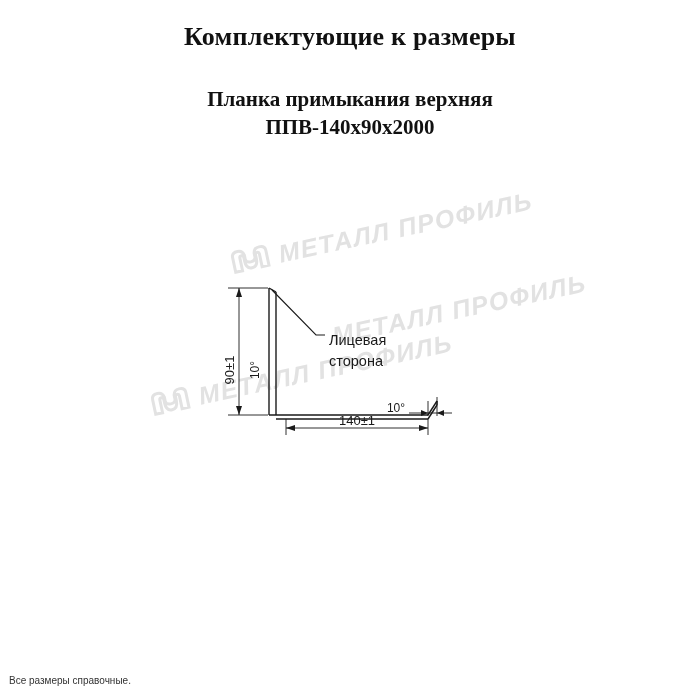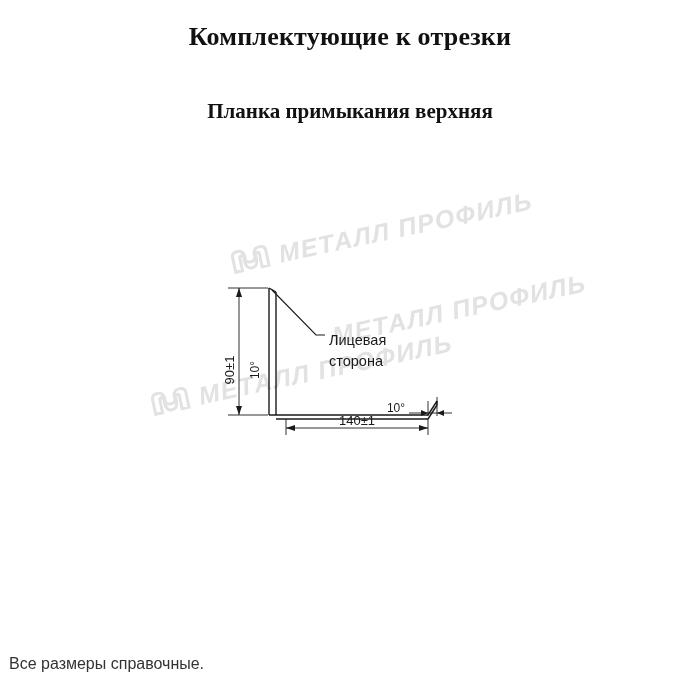--- a/index.html
+++ b/index.html
@@ -32,21 +32,21 @@
     font-weight: bold;
     letter-spacing: 0.2px;
     color: #111;
     margin: 0;
   }
   .sub-title {
     font-family: "Liberation Serif", serif;
     font-size: 21px;
     font-weight: bold;
     color: #111;
-    margin: 12px;
+    margin: 0;
     line-height: 1.32;
   }
   .subtitle-wrap {
     position: absolute;
     top: 86px;
     left: 0;
     width: 700px;
     text-align: center;
   }
   .drawing {
@@ -76,45 +76,46 @@
     transform: rotate(-12deg);
   }
   .wm-mark {
     display: inline-block;
     vertical-align: middle;
     margin-right: 9px;
   }
   .footnotes {
     position: absolute;
     left: 9px;
-    bottom: 24px;
+    bottom: 12px;
     width: 680px;
-    font-size: 16px;
+    font-size: 10px;
     color: #333;
     line-height: 1.5;
   }
   .footnotes div {
     white-space: nowrap;
   }
   svg text {
     font-family: "Liberation Sans", sans-serif;
     fill: #1a1a1a;
   }
 </style>
 </head>
 <body>
 
 <div class="page">
 
   <div class="title-block">
-    <h1 class="main-title">Комплектующие к отрезки</h1>
+    <h1 class="main-title">Комплектующие к размеры</h1>
   </div>
 
   <div class="subtitle-wrap">
     <div class="sub-title">Планка примыкания верхняя</div>
+    <div class="sub-title">ППВ-140x90x2000</div>
   </div>
 
   <div class="watermarks">
     <div class="wm" style="left:228px; top:48px;">
       <span class="wm-mark">
         <svg width="40" height="26" viewBox="0 0 40 26">
           <path d="M3 23 L3 8 Q3 3 9 3 Q14 3 15 8 L15 12 Q15 16 20 16 Q25 16 25 12 L25 8 Q26 3 31 3 Q37 3 37 8 L37 23 L30 23 L30 10 Q30 8 28 8 Q26 8 26 10 L26 14 Q26 22 20 22 Q14 22 14 14 L14 10 Q14 8 12 8 Q10 8 10 10 L10 23 Z" fill="none" stroke="#e2e2e2" stroke-width="3"></path>
         </svg>
       </span><span>МЕТАЛЛ ПРОФИЛЬ</span>
     </div>

